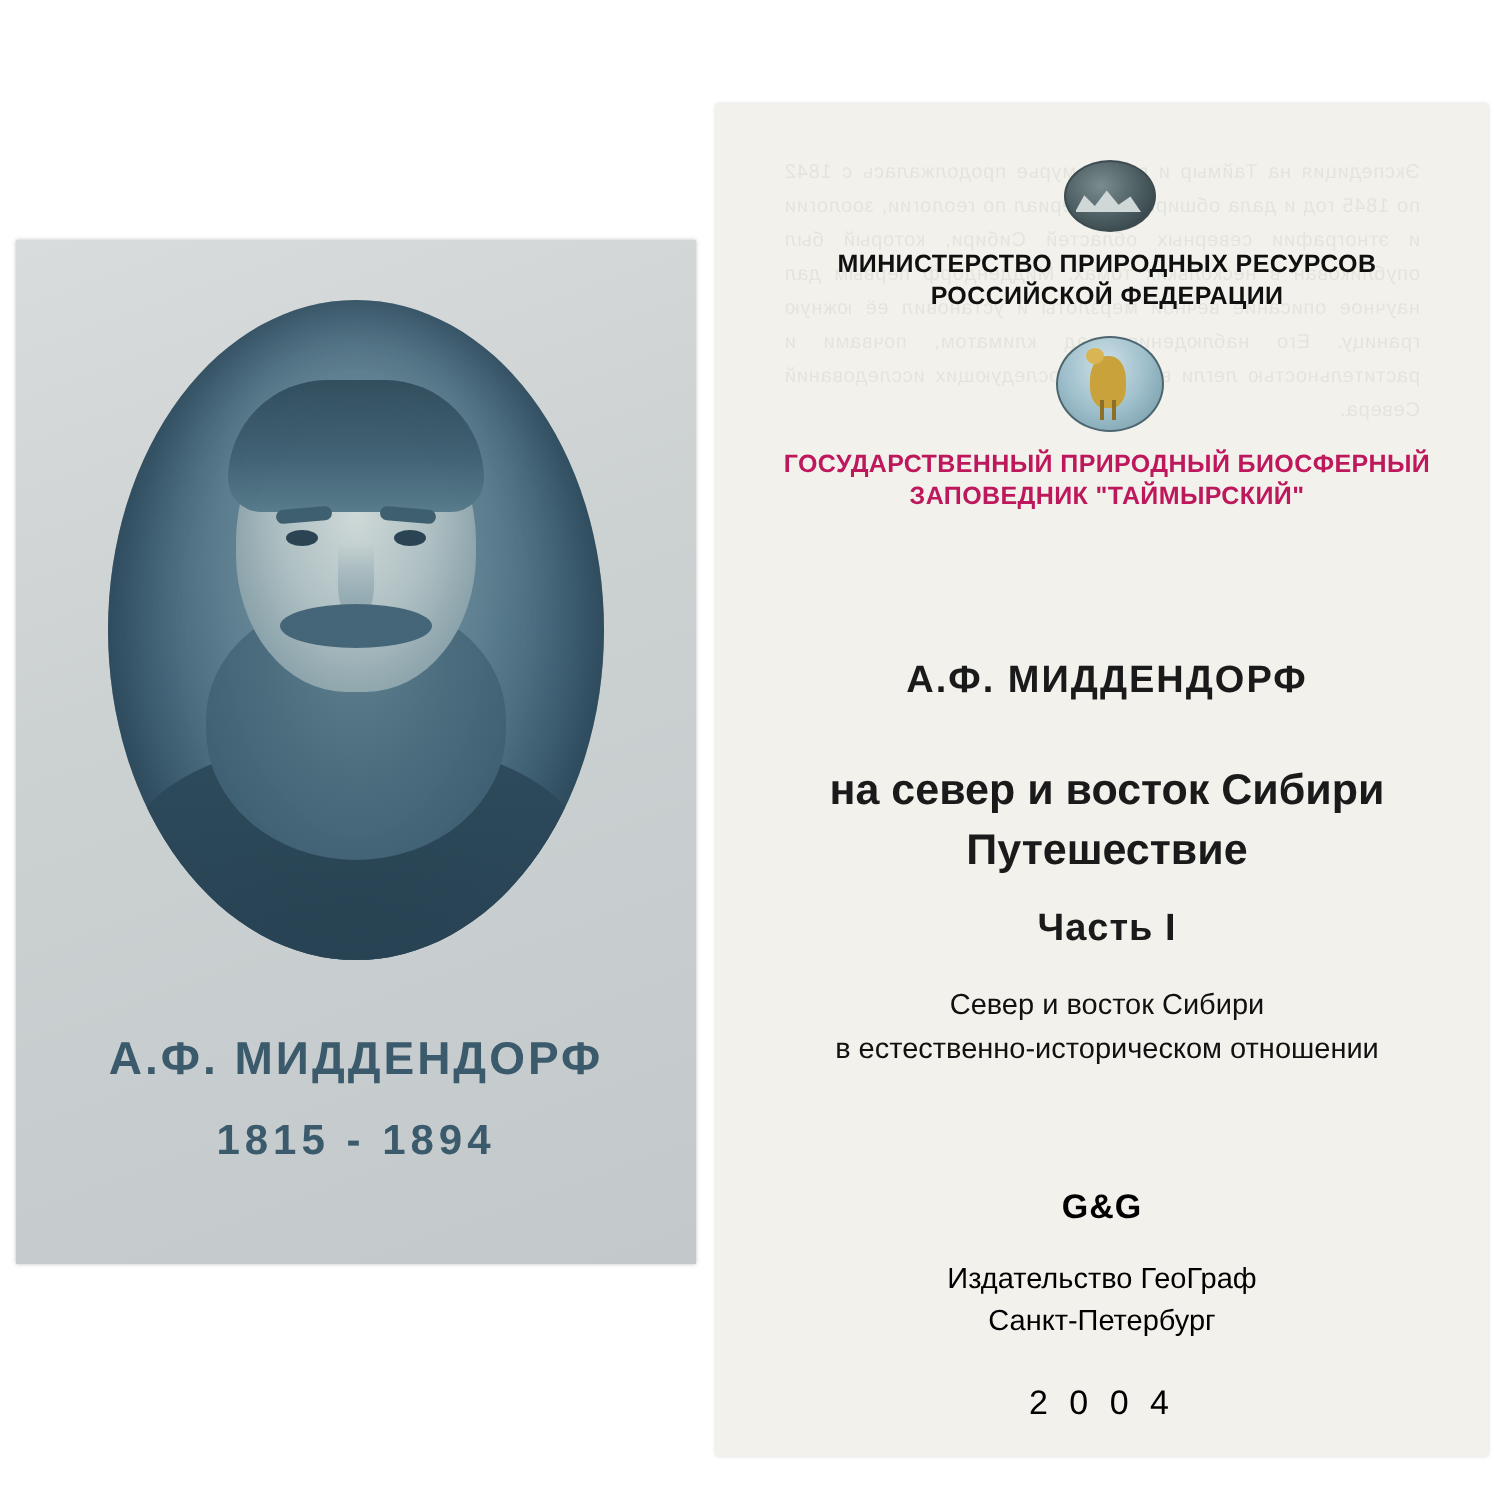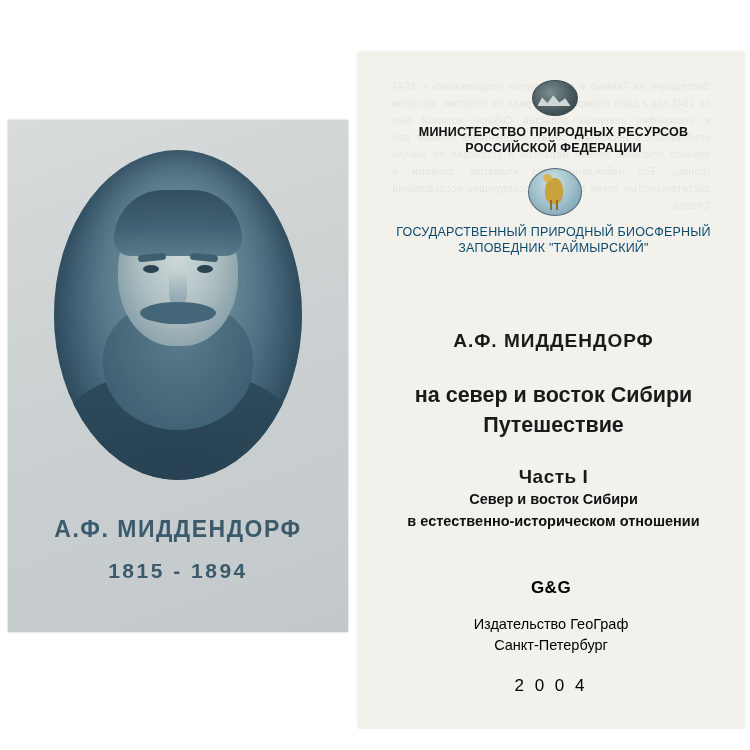--- a/index.html
+++ b/index.html
@@ -275,56 +275,56 @@
   .em2-head {
     position: absolute;
     left: 22px; top: 8px;
     width: 9px; height: 8px;
     border-radius: 50%;
     background: #d9b554;
   }
 
   .org2 {
     font-size: 12.5px;
-    font-weight: normal;
+    font-weight: bold;
     line-height: 16px;
     letter-spacing: 0.2px;
-    color: #0c4a6e;
+    color: #be185d;
   }
 
   .author {
     margin-top: 74px;
     font-size: 19px;
     font-weight: bold;
     letter-spacing: 1px;
   }
   .title-main {
     margin-top: 28px;
     font-size: 21.5px;
     font-weight: bold;
     line-height: 30px;
   }
   .part {
-    margin-top: 26px;
+    margin-top: 14px;
     font-size: 19px;
     font-weight: bold;
     letter-spacing: 0.5px;
   }
   .subtitle {
+    margin-top: 16px;
     font-size: 14.5px;
     line-height: 22px;
     color: #111;
-    font-weight: bold;
   }
 
   .publisher-block {
     position: absolute;
     left: 0;
     right: 0;
-    bottom: 32px;
+    bottom: 16px;
     z-index: 3;
     text-align: center;
   }
   .gg-logo {
     font-size: 17px;
     font-weight: bold;
     letter-spacing: 0.5px;
     margin-bottom: 16px;
   }
   .pub-line {

